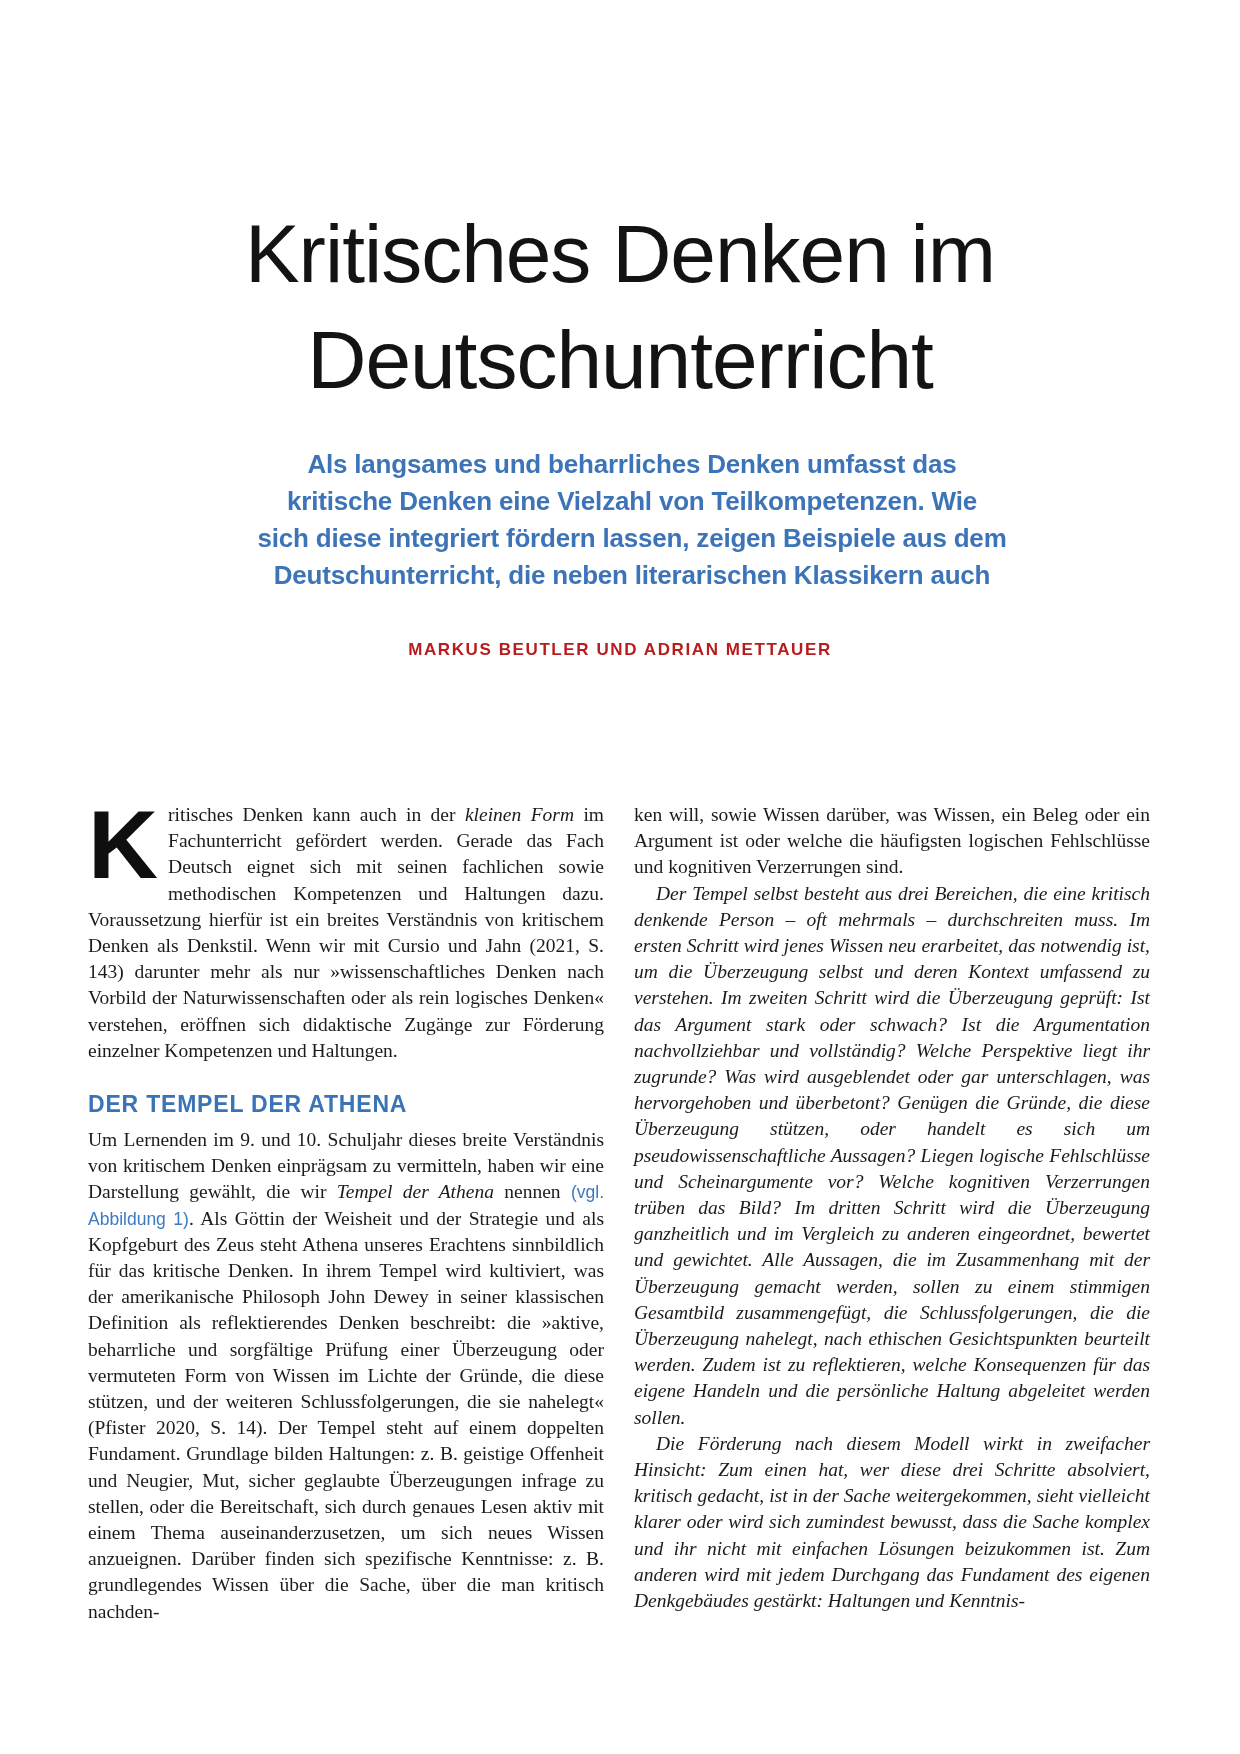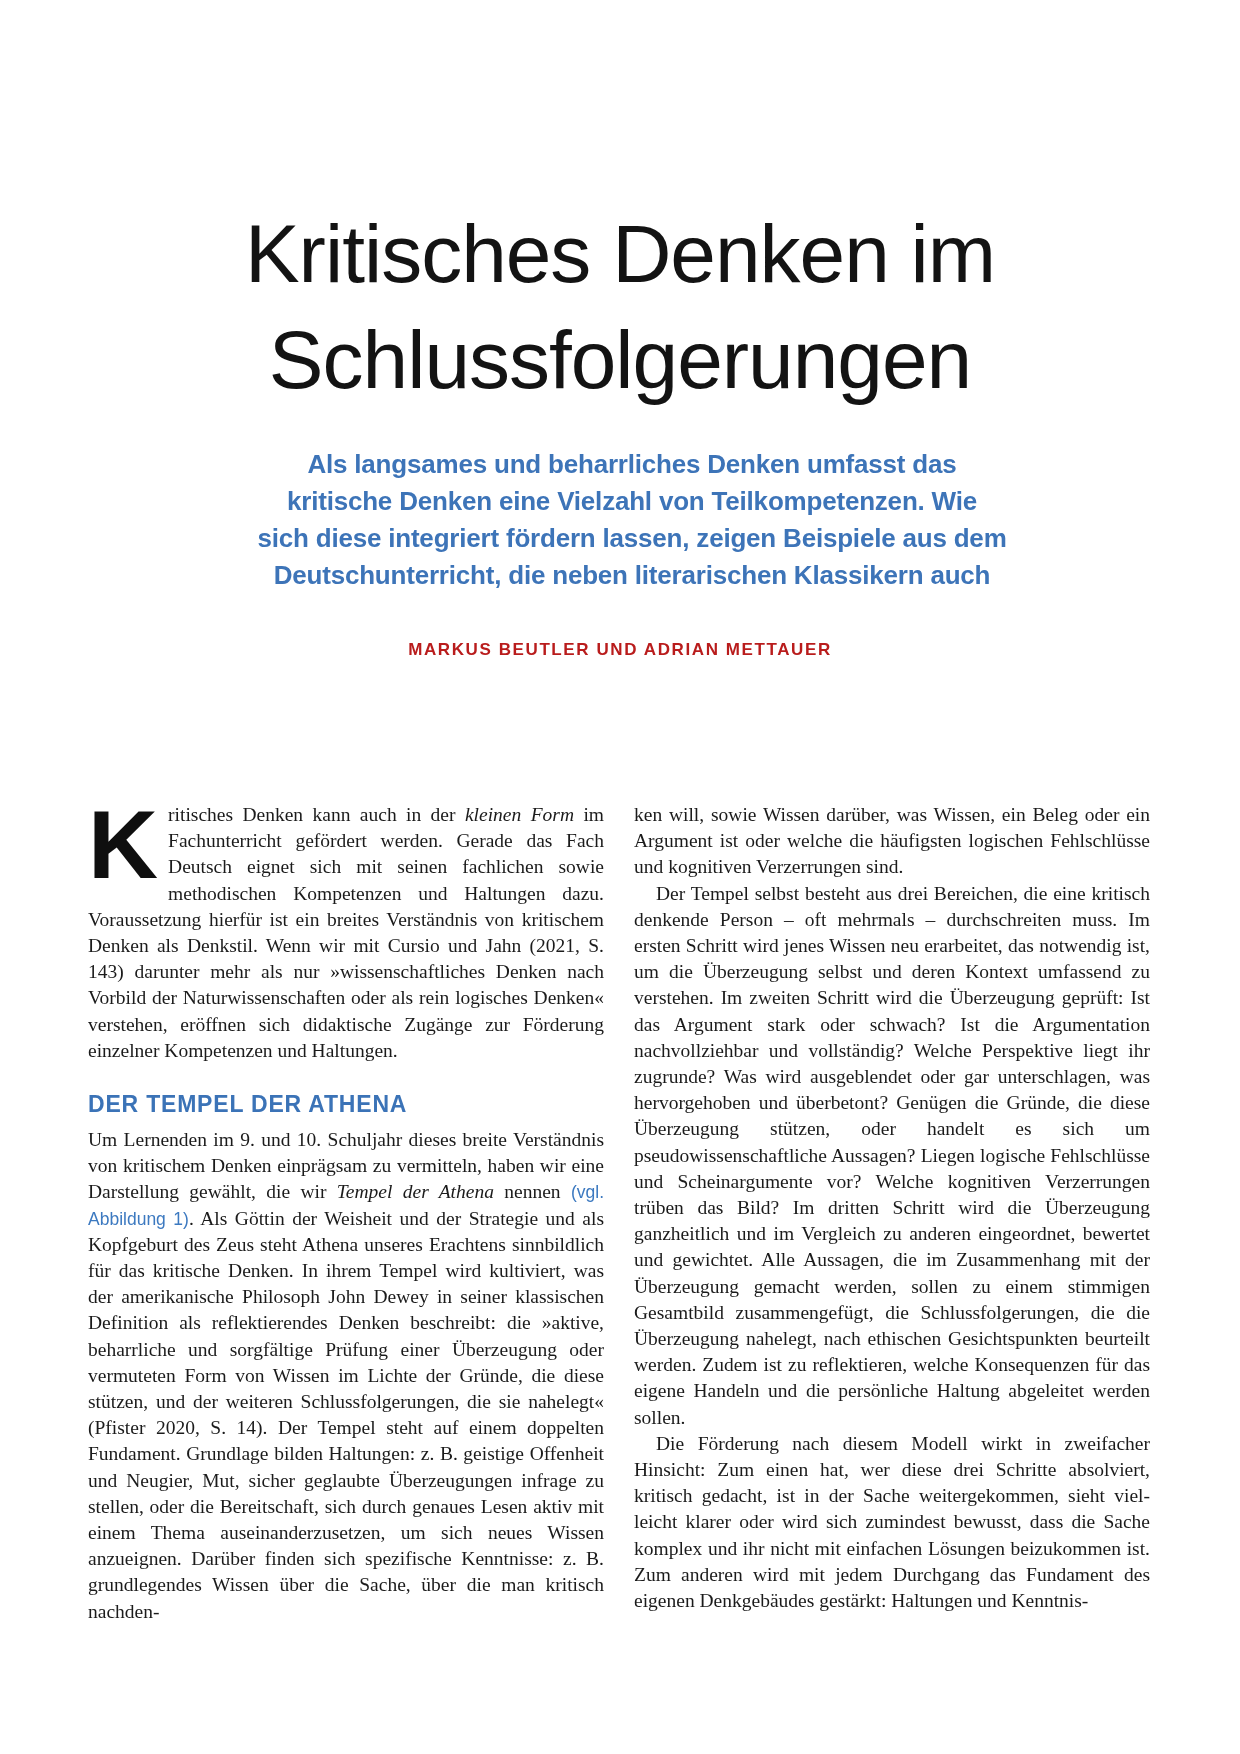--- a/index.html
+++ b/index.html
@@ -24,21 +24,21 @@
   }
   .columns{
     position:absolute;top:802px;left:88px;width:1062px;
     display:flex;gap:30px;
   }
   .col{width:516px;}
   .bp{
     margin:0;text-align:justify;font-size:19.5px;line-height:26.2px;
     hyphens:manual;-webkit-hyphens:manual;
   }
-  .ind{text-indent:22px;}
+  .ind{text-indent:22px;font-style:italic;}
   .it{font-style:italic;}
   .figref{
     font-family:"Liberation Sans",sans-serif;font-size:17.5px;
     color:#3c79c0;cursor:pointer;
   }
   .dropcap{
     float:left;font-family:"Liberation Sans",sans-serif;font-weight:700;
     font-size:97px;line-height:77px;margin:4px 10px 0 0;color:#0f0f0f;
   }
   .sect{
@@ -59,21 +59,21 @@
   .license{
     position:absolute;top:1704px;left:0;width:100%;text-align:center;
     font-family:"DejaVu Serif",serif;font-size:21px;color:#3b82f6;
   }
 </style>
 </head>
 <body>
 
 <div class="page">
 
-  <h1 class="title"><span>Kritisches Denken im</span><br><span>Schlussfolgerungen</span></h1>
+  <h1 class="title"><span>Kritisches Denken im</span><br><span>Deutschunterricht</span></h1>
 
   <p class="lede"><span>Als langsames und beharrliches Denken umfasst das</span><br><span>kritische Denken eine Vielzahl von Teilkompetenzen. Wie</span><br><span>sich diese integriert fördern lassen, zeigen Beispiele aus dem</span><br><span>Deutschunterricht, die neben literarischen Klassikern auch</span><br></p>
 
   <div class="authors">MARKUS BEUTLER UND ADRIAN METTAUER</div>
 
   <div class="columns">
     <div class="col">
         <p class="bp"><span class="dropcap">K</span><span>ritisches Denken kann auch in der </span><span class="it">kleinen Form</span><span> im Fach­unterricht gefördert werden. Gerade das Fach Deutsch eignet sich mit seinen fachlichen sowie methodischen Kompetenzen und Haltungen dazu. Voraussetzung hierfür ist ein breites Verständnis von kritischem Denken als Denkstil. Wenn wir mit Cursio und Jahn (2021, S. 143) darunter mehr als nur »wissenschaftliches Denken nach Vorbild der Natur­wissenschaften oder als rein logisches Denken« verstehen, eröffnen sich didaktische Zugänge zur Förderung einzelner Kompetenzen und Haltungen.</span></p>
         <h2 class="sect">DER TEMPEL DER ATHENA</h2>
         <p class="bp"><span>Um Lernenden im 9. und 10. Schuljahr dieses breite Verständ­nis von kritischem Denken einprägsam zu vermitteln, haben wir eine Darstellung gewählt, die wir </span><span class="it">Tempel der Athena</span><span> nen­nen </span><span class="figref">(vgl. Abbildung 1)</span><span>. Als Göttin der Weisheit und der Stra­tegie und als Kopfgeburt des Zeus steht Athena unseres Erach­tens sinnbildlich für das kritische Denken. In ihrem Tempel wird kultiviert, was der amerikanische Philosoph John De­wey in seiner klassischen Definition als reflektierendes Den­ken beschreibt: die »aktive, beharrliche und sorgfältige Prü­fung einer Überzeugung oder vermuteten Form von Wissen im Lichte der Gründe, die diese stützen, und der weiteren Schlussfolgerungen, die sie nahelegt« (Pfister 2020, S. 14). Der Tempel steht auf einem doppelten Fundament. Grundlage bilden Haltungen: z. B. geistige Offenheit und Neugier, Mut, sicher geglaubte Überzeugungen infrage zu stellen, oder die Bereitschaft, sich durch genaues Lesen aktiv mit einem The­ma auseinanderzusetzen, um sich neues Wissen anzueignen. Darüber finden sich spezifische Kenntnisse: z. B. grundlegen­des Wissen über die Sache, über die man kritisch nachden-</span></p>

